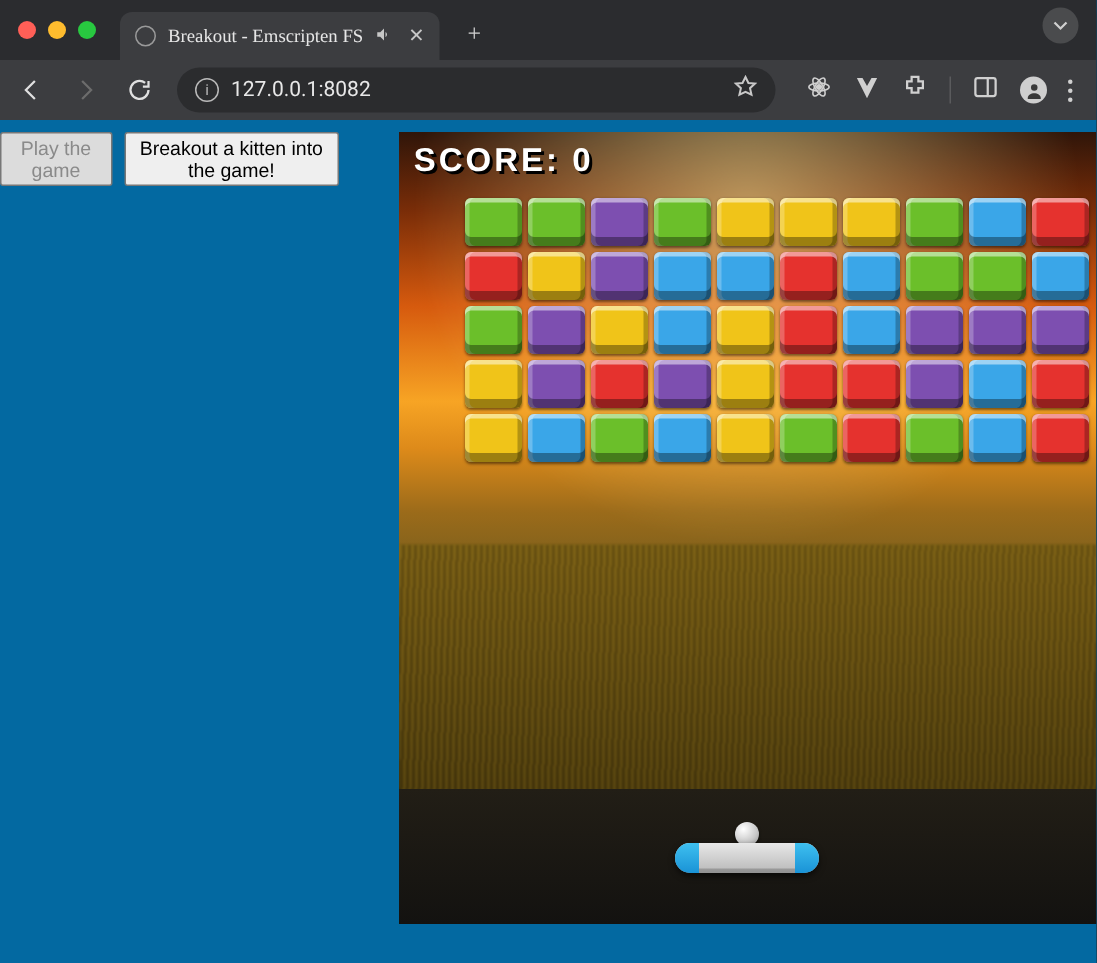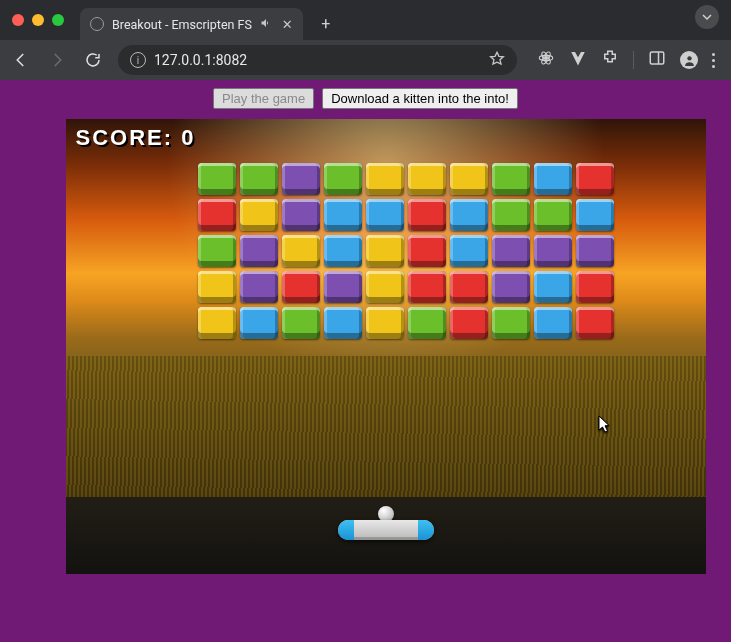--- a/index.html
+++ b/index.html
@@ -17,20 +17,21 @@
     background: #2b2c2f;
     border-radius: 10px;
     display: flex; flex-direction: column;
   }
   .titlebar {
     height: 40px;
     display: flex; align-items: center;
     padding: 0 12px;
     gap: 8px;
     background: #2b2c2f;
+    font-family: Liberation Serif, serif;
   }
   .traffic { display:flex; gap:8px; margin-right:8px;}
   .tl { width:12px; height:12px; border-radius:50%; }
   .tl.red{background:#ff5f57;} .tl.yellow{background:#febc2e;} .tl.green{background:#28c840;}
   .tabstrip { flex:1; display:flex; align-items:flex-end; height:100%; gap:6px;}
   .tab {
     height: 32px;
     background: #3c3d40;
     border-radius: 8px 8px 0 0;
     display:flex; align-items:center;
@@ -75,32 +76,32 @@
   .toolicons { display:flex; gap:14px; align-items:center; color:#d0d0d0; padding:0 6px;}
   .toolicons .sep{width:1px;height:18px;background:#5a5b5d;}
   .toolicons svg{width:18px;height:18px;}
   .avatar{width:18px;height:18px;border-radius:50%;background:#cfcfcf;display:flex;align-items:center;justify-content:center;}
   .avatar svg{width:13px;height:13px;fill:#3a3a3a;}
   .kebab{display:flex;flex-direction:column;gap:3px;align-items:center;}
   .kebab span{width:3px;height:3px;border-radius:50%;background:#d0d0d0;}
 
   
   .content {
-    flex:1; background:#701a75; display:flex; flex-direction:column; align-items:center;
+    flex:1; background:#0369a1; display:flex; flex-direction:row; align-items:flex-start;
     padding-top: 8px;
   }
   .btnrow { display:flex; gap:8px; margin-bottom:10px;}
   .btnrow button {
     font-size:13px; padding:2px 8px; border:1px solid #777; background:#efefef; border-radius:2px;
   }
   .btnrow button[disabled]{ color:#8a8a8a; background:#dcdcdc; }
 
   
   .game {
-    width: 640px; height: 455px;
+    width: 640px; height: 528px;
     position:relative;
     overflow:hidden;
     margin-left:40px;
   }
   .bg {
     position:absolute; inset:0;
     background:
       radial-gradient(circle at 50% 10%, rgba(255,240,160,0.55), rgba(255,140,0,0) 42%),
       linear-gradient(to bottom,
         #2f1509 0%, #7a2d08 10%, #d65a0e 22%, #f7a424 34%,
@@ -258,21 +259,21 @@
           <span></span>
           <span></span>
           <span></span>
         </span>
     </div>
   </div>
 
   <div class="content">
     <div class="btnrow">
       <button disabled="">Play the game</button>
-      <button>Download a kitten into the into!</button>
+      <button>Breakout a kitten into the game!</button>
     </div>
 
     <div class="game">
       <div class="bg"></div>
       <div class="grass"></div>
       <div class="water"></div>
 
       <div class="hud">
         <div>
           <span>SCORE:</span>

